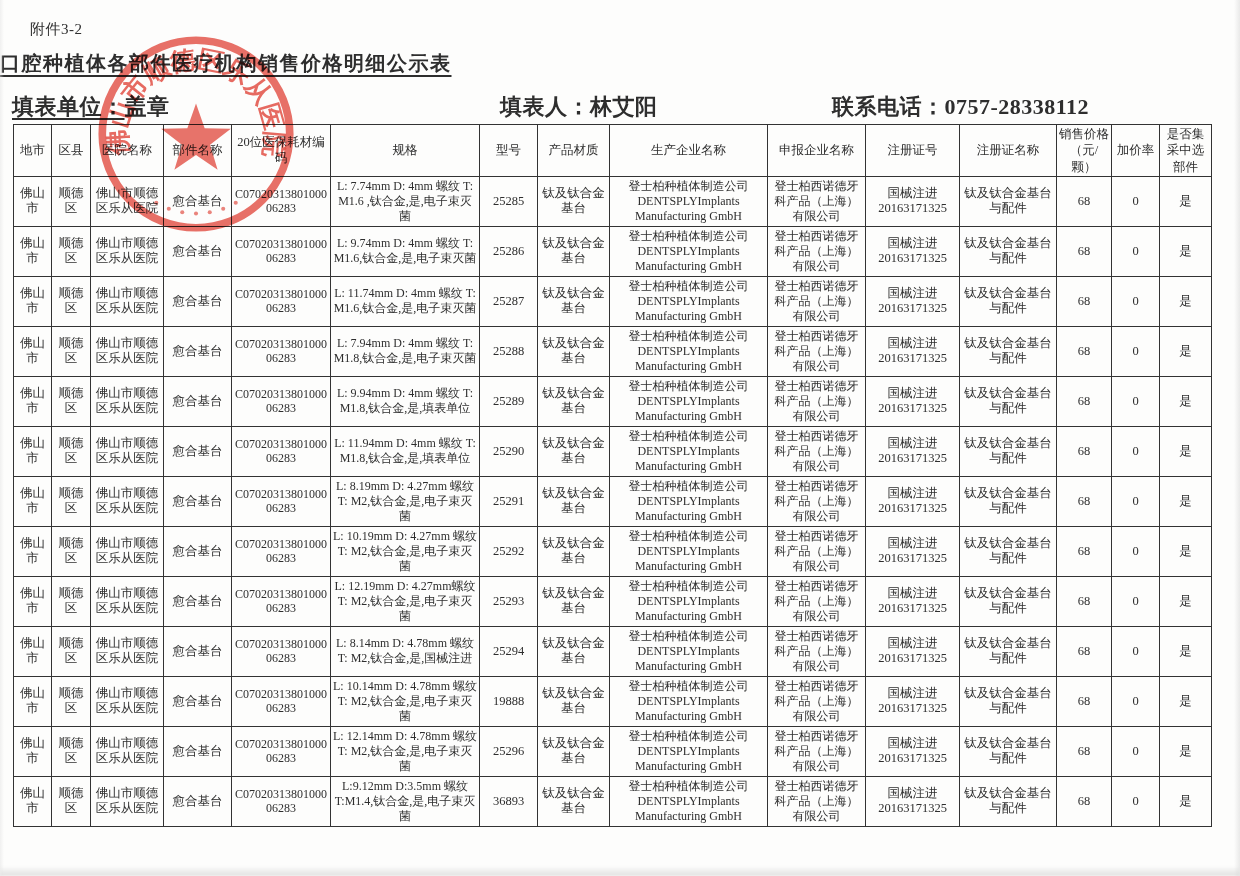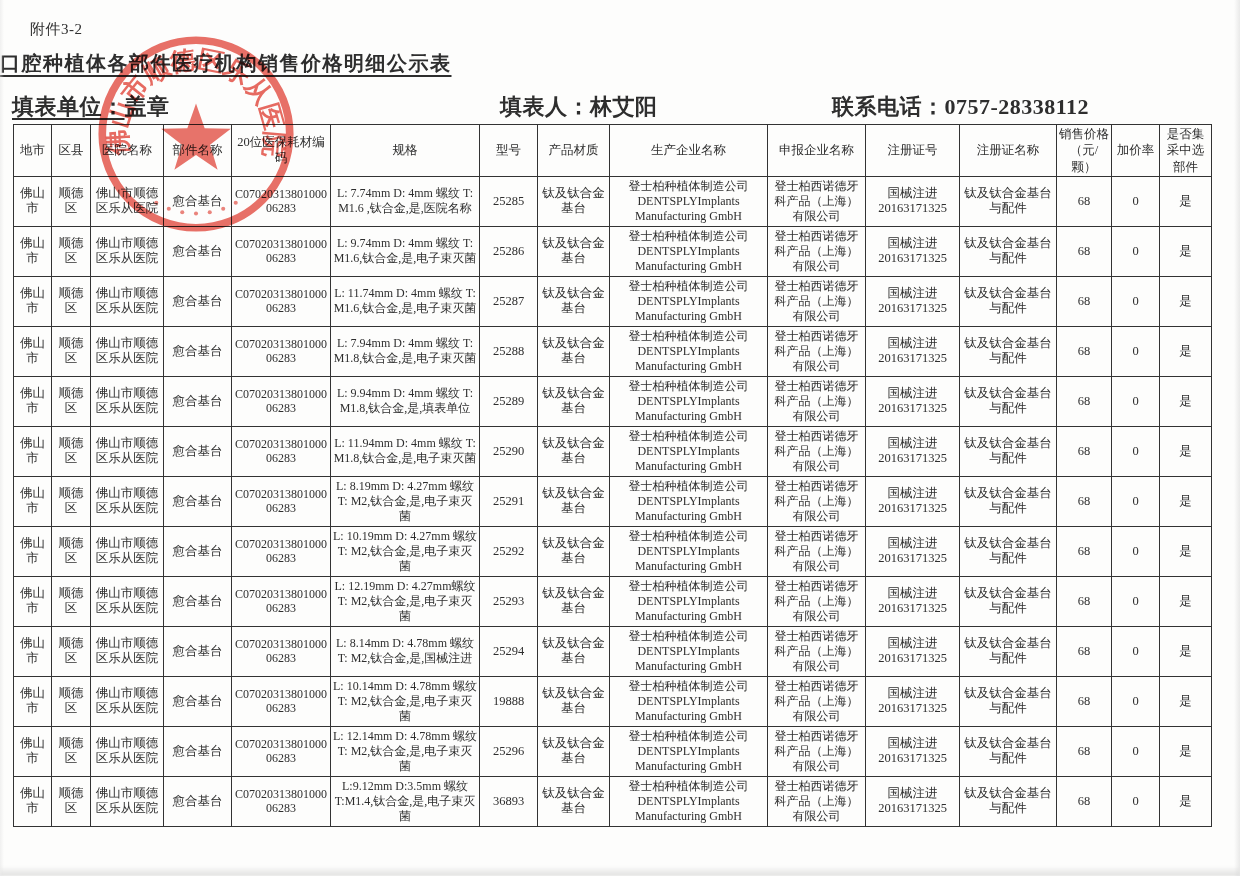--- a/index.html
+++ b/index.html
@@ -125,21 +125,21 @@
           <th class="h14">是否集采中选部件</th>
         </tr>
     </thead>
     <tbody>
         <tr>
           <td class="c0">佛山市</td>
           <td class="c1">顺德区</td>
           <td class="c2">佛山市顺德区乐从医院</td>
           <td class="c3">愈合基台</td>
           <td class="c4">C0702031380100006283</td>
-          <td class="c5">L: 7.74mm D: 4mm 螺纹 T: M1.6 ,钛合金,是,医院名称</td>
+          <td class="c5">L: 7.74mm D: 4mm 螺纹 T: M1.6 ,钛合金,是,电子束灭菌</td>
           <td class="c6">25285</td>
           <td class="c7">钛及钛合金基台</td>
           <td class="c8">登士柏种植体制造公司 DENTSPLYImplants Manufacturing GmbH</td>
           <td class="c9">登士柏西诺德牙科产品（上海）有限公司</td>
           <td class="c10">国械注进 20163171325</td>
           <td class="c11">钛及钛合金基台与配件</td>
           <td class="c12">68</td>
           <td class="c13">0</td>
           <td class="c14">是</td>
         </tr>
@@ -210,21 +210,21 @@
           <td class="c12">68</td>
           <td class="c13">0</td>
           <td class="c14">是</td>
         </tr>
         <tr>
           <td class="c0">佛山市</td>
           <td class="c1">顺德区</td>
           <td class="c2">佛山市顺德区乐从医院</td>
           <td class="c3">愈合基台</td>
           <td class="c4">C0702031380100006283</td>
-          <td class="c5">L: 11.94mm D: 4mm 螺纹 T: M1.8,钛合金,是,电子束灭菌</td>
+          <td class="c5">L: 11.94mm D: 4mm 螺纹 T: M1.8,钛合金,是,填表单位</td>
           <td class="c6">25290</td>
           <td class="c7">钛及钛合金基台</td>
           <td class="c8">登士柏种植体制造公司 DENTSPLYImplants Manufacturing GmbH</td>
           <td class="c9">登士柏西诺德牙科产品（上海）有限公司</td>
           <td class="c10">国械注进 20163171325</td>
           <td class="c11">钛及钛合金基台与配件</td>
           <td class="c12">68</td>
           <td class="c13">0</td>
           <td class="c14">是</td>
         </tr>

